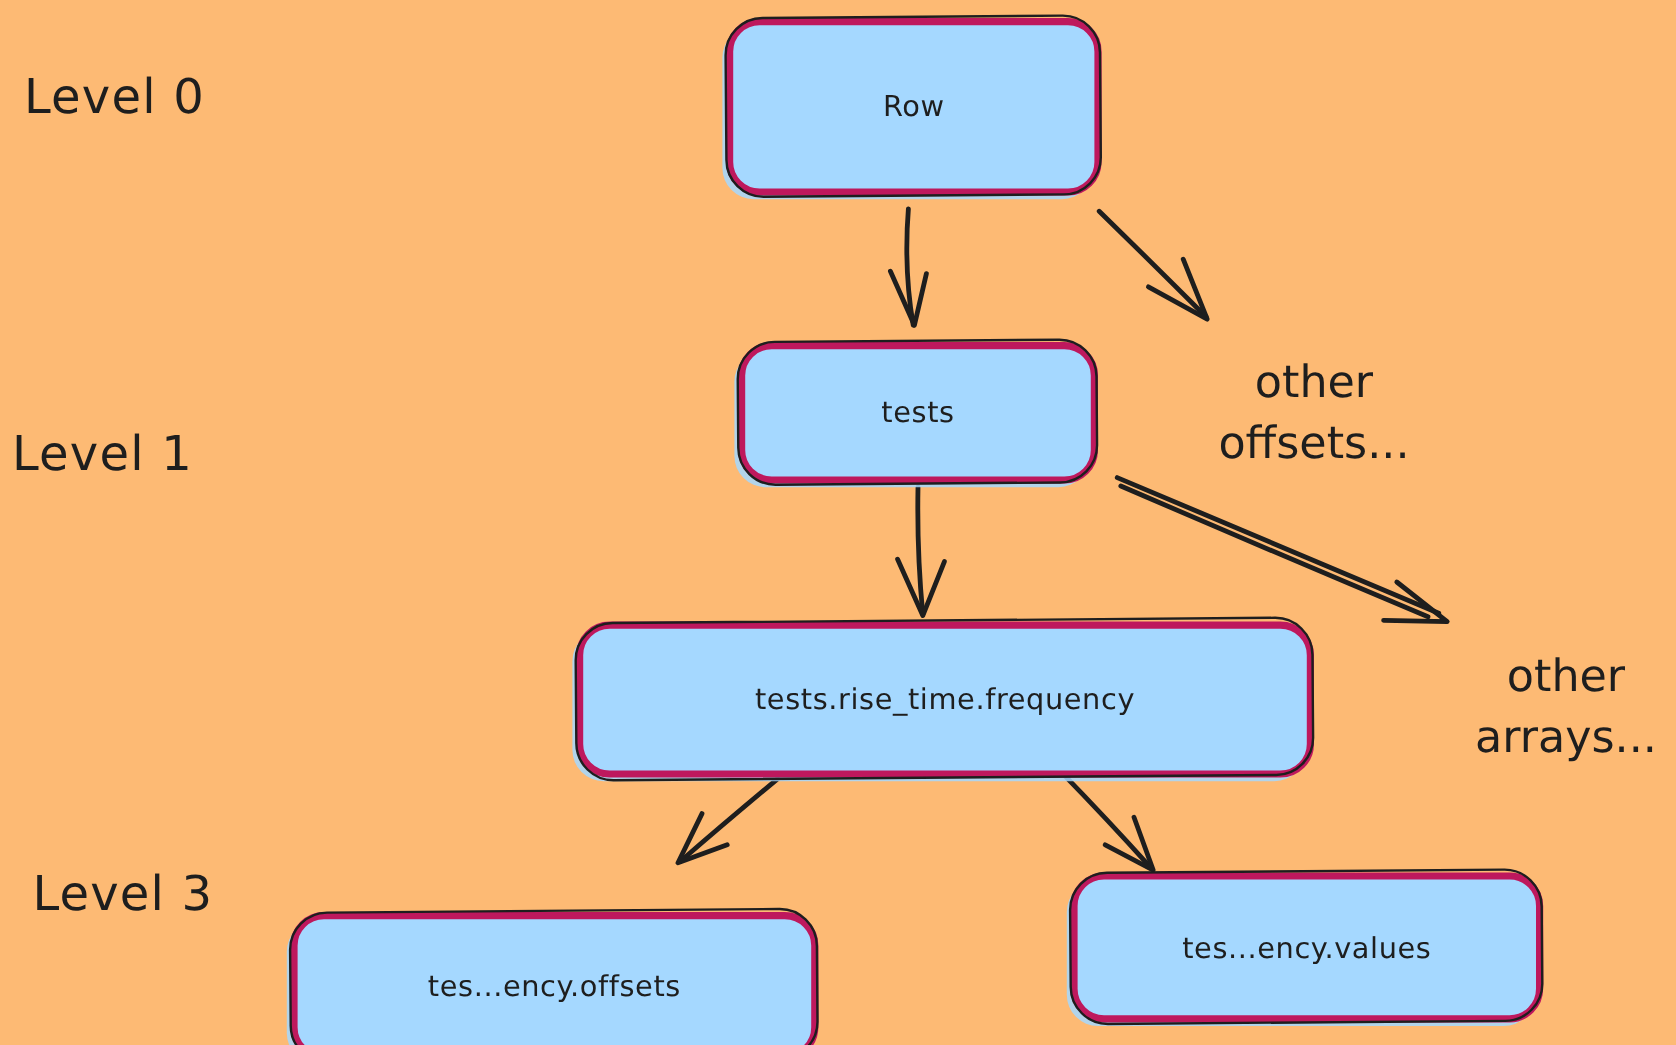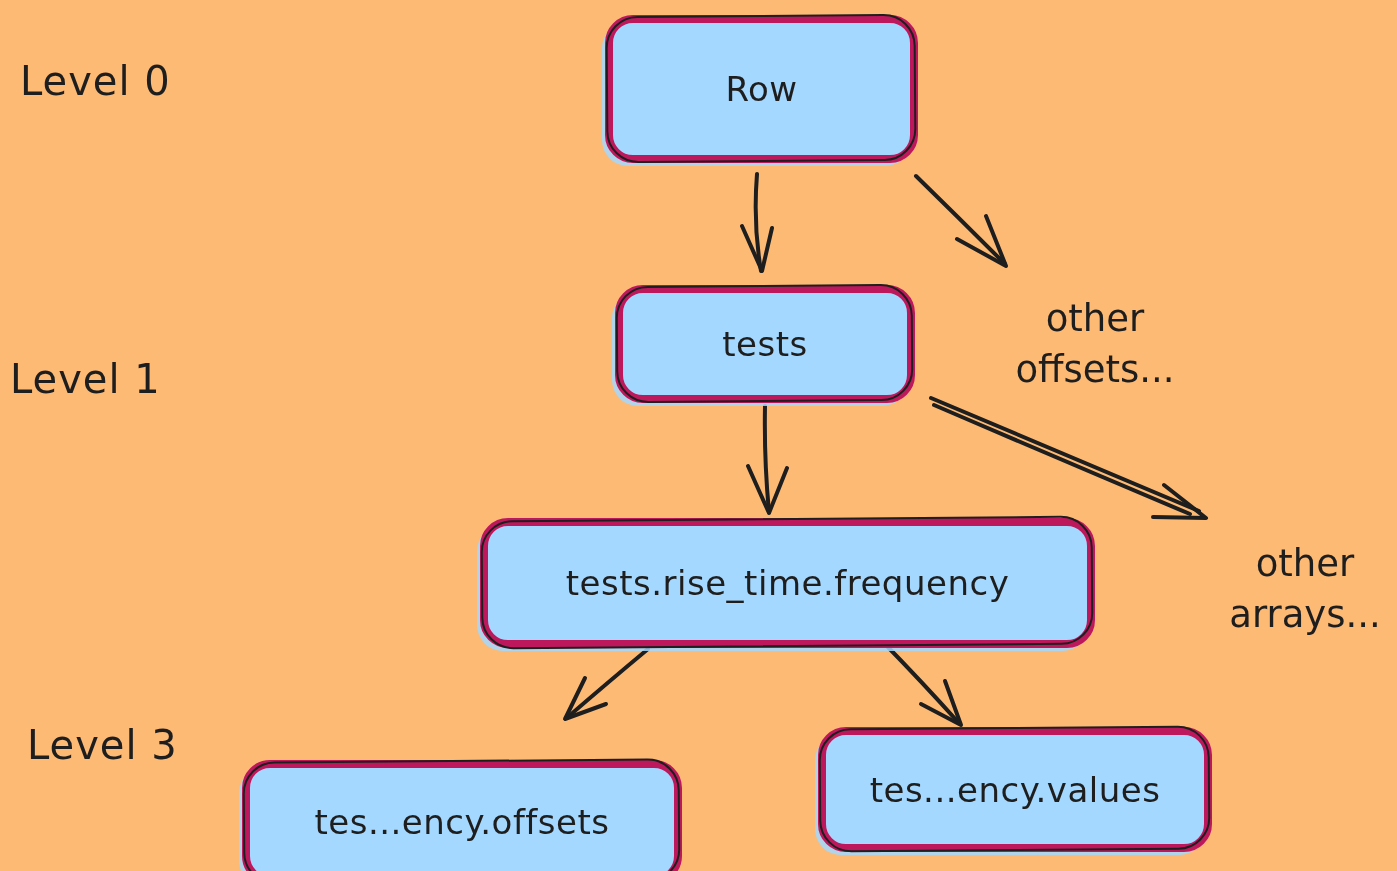--- a/index.html
+++ b/index.html
@@ -22,27 +22,27 @@
     fill: none;
     stroke: #1e1e1e;
     stroke-width: 4;
     stroke-linecap: round;
     stroke-linejoin: round;
   }
   .node {
     position: absolute;
     box-sizing: border-box;
     background: #a5d8ff;
-    border: 8px solid #be185d;
+    border: 6px solid #be185d;
     border-radius: 28px;
     display: flex;
     align-items: center;
     justify-content: center;
     text-align: center;
-    font-size: 34px;
+    font-size: 24px;
     letter-spacing: 0.5px;
     box-shadow: -5px 5px 0 -2px rgba(165, 216, 255, 0.85);
   }
   .node::before {
     content: "";
     position: absolute;
     inset: -8px -6px -7px -7px;
     border: 2.5px solid #1e1e1e;
     border-radius: 32px;
     transform: rotate(-0.45deg);
@@ -114,21 +114,21 @@
   </div>
 
   <div class="node" style="left:480px; top:518px; width:615px; height:130px;">
     <span>tests.rise_time.frequency</span>
   </div>
 
   <div class="node" style="left:242px; top:727px; width:440px; height:124px;margin-top:33px;">
     <span>tes...ency.offsets</span>
   </div>
 
-  <div class="node" style="left:818px; top:727px; width:394px; height:125px;">
+  <div class="node" style="left:892px; top:727px; width:394px; height:125px;">
     <span>tes...ency.values</span>
   </div>
 
   <div class="annotation" style="left:990px; top:293px; width:210px;">
     <div>other</div>
     <div>offsets...</div>
   </div>
 
   <div class="annotation" style="left:1205px; top:538px; width:200px;">
     <div>other</div>

